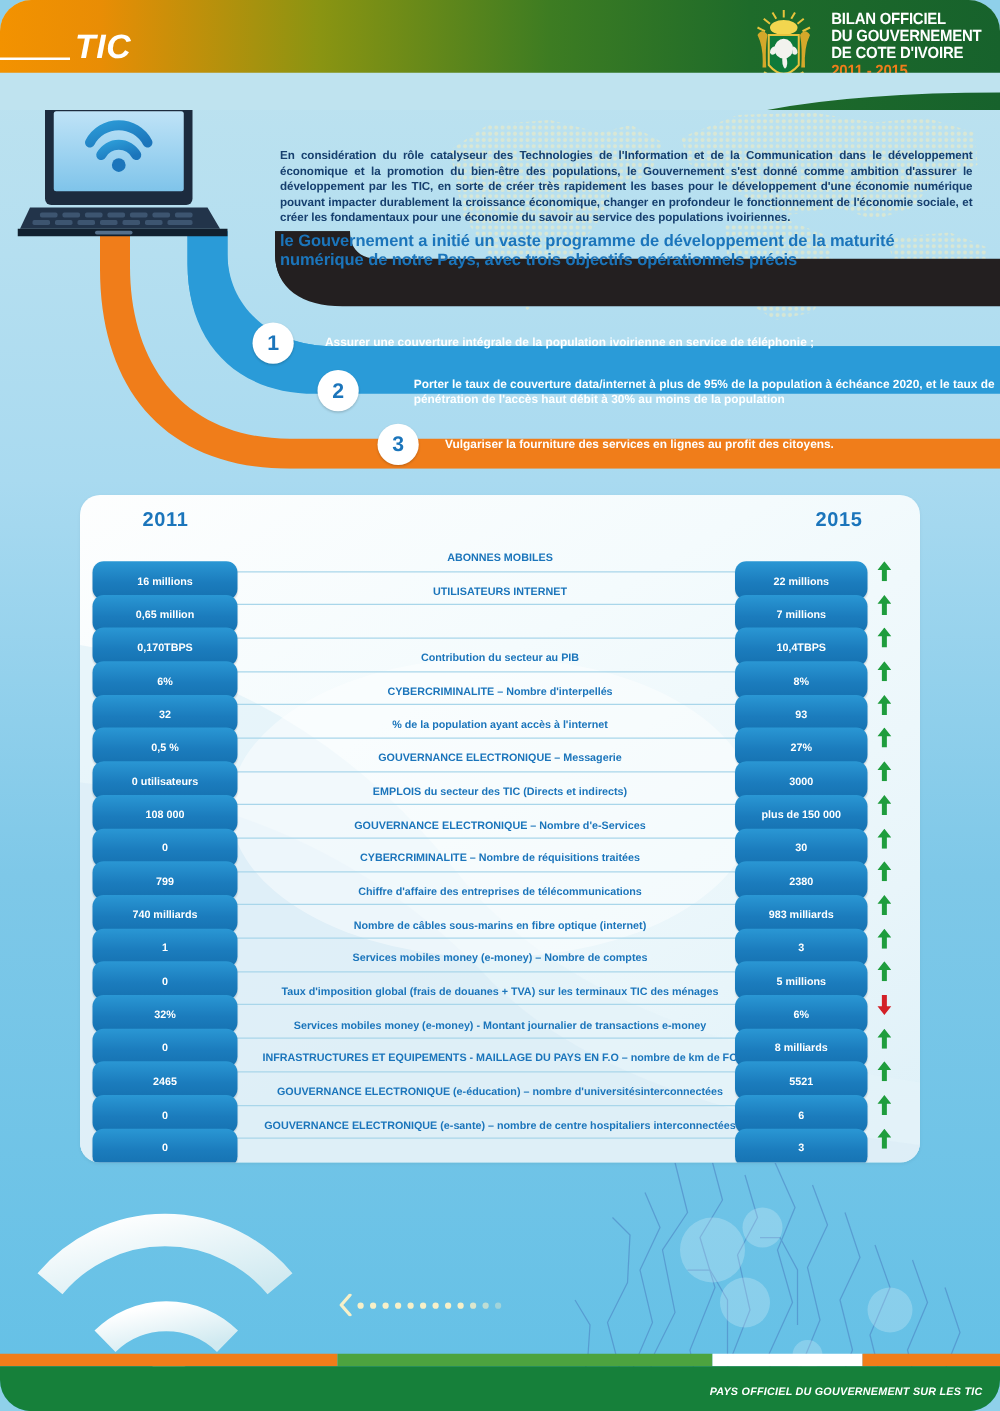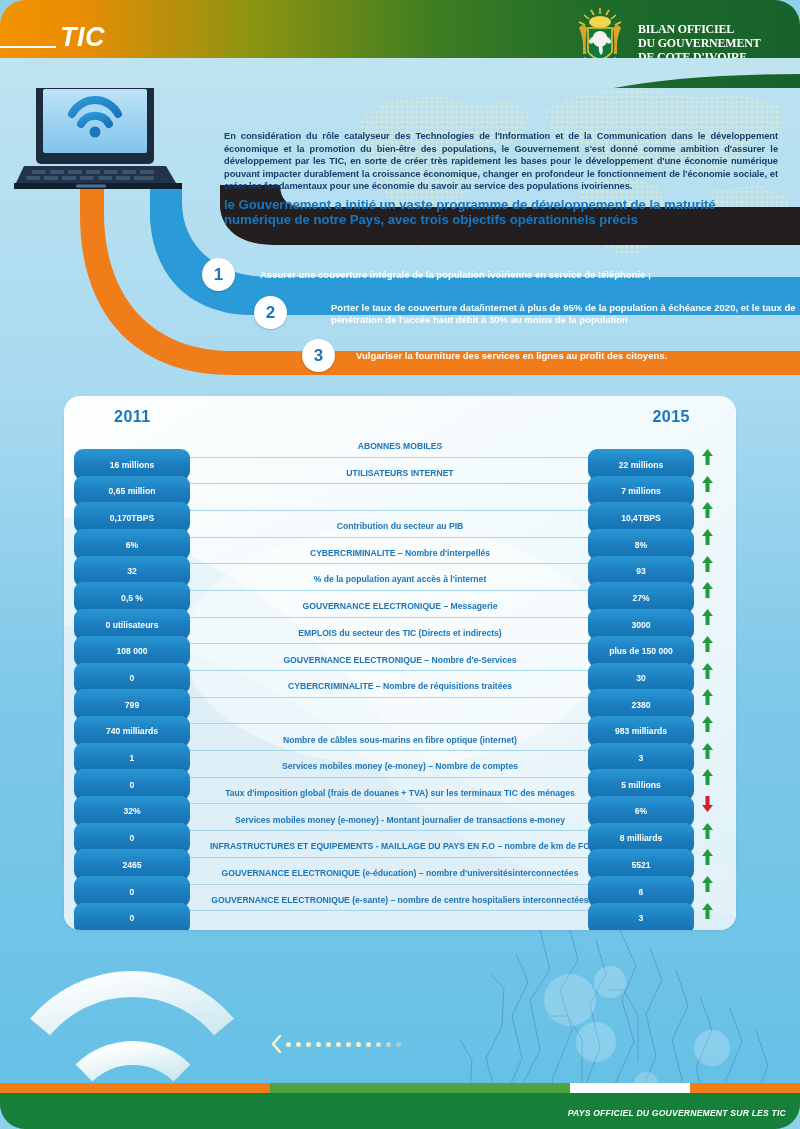--- a/index.html
+++ b/index.html
@@ -14,35 +14,35 @@
     background:linear-gradient(180deg,#bfe3ef 0%,#b5dff0 18%,#a9daf0 34%,#7ec8e8 62%,#63c0e6 100%);border-radius:25px;}
 
   
   .header{position:absolute;left:0;top:0;width:800px;height:88px;
     background:linear-gradient(90deg,#f39200 0%,#e98d05 10%,#8a9412 32%,#3d7c22 55%,#1e6b2a 75%,#17622c 100%);
     overflow:hidden;z-index:6;}
   .hdr-curve{position:absolute;left:0;top:58px;width:800px;height:58px;}
   .tic{position:absolute;left:60px;top:22px;color:#fff;font-style:italic;font-weight:bold;
     font-size:27px;letter-spacing:0.5px;}
   .tic-line{position:absolute;left:0px;top:46px;width:56px;height:2px;background:#fff;}
-  .logo{position:absolute;right:29px;top:8px;display:flex;align-items:flex-end;gap:8px;font-family:Liberation Serif, serif;}
+  .logo{position:absolute;right:4px;top:8px;display:flex;align-items:flex-start;gap:8px;}
   .logo-text{line-height:1.05;}
   .logo-text div{color:#fff;font-weight:bold;font-size:13px;letter-spacing:-0.2px;
     font-stretch:condensed;transform:scaleX(0.92);transform-origin:left;}
   .logo-years{color:#f07d1a !important;font-size:12.5px;margin-top:1px;}
   .emblem{width:60px;height:70px;}
 
   
   .worldmap{position:absolute;left:330px;top:80px;width:470px;height:180px;opacity:.55;z-index:1;}
 
   
   .laptop{position:absolute;left:14px;top:80px;width:200px;height:125px;z-index:4;}
 
   
-  .para{position:absolute;left:224px;top:118px;width:554px;z-index:5;margin-top:12px;}
+  .para{position:absolute;left:224px;top:118px;width:554px;z-index:5;}
   .para p{margin:0;color:#163f6e;font-size:9.3px;font-weight:bold;line-height:12.6px;
     text-align:justify;letter-spacing:-0.05px;}
   .para .hl{margin-top:4px;color:#1b75bb;font-size:13.2px;font-weight:bold;line-height:15.5px;
     text-align:left;}
 
   
   .ribbons{position:absolute;left:0px;top:185px;width:800px;height:190px;z-index:3;}
 
   .obj{position:absolute;z-index:5;color:#fff;font-weight:bold;font-size:9.5px;line-height:11.5px;}
   .obj-num{position:absolute;width:33px;height:33px;border-radius:50%;background:#fff;
@@ -298,20 +298,21 @@
           <div class="rline"></div>
           <div class="rlabel">CYBERCRIMINALITE – Nombre de réquisitions traitées</div>
           <div class="pill l">799</div>
           <div class="pill r">2380</div>
           <svg class="arw" viewBox="0 0 13 16">
             <path d="M6.5,0 L12,7 L8.5,7 L8.5,16 L4.5,16 L4.5,7 L1,7 Z" fill="#1f9d3d"></path>
           </svg>
         </div>
         <div class="row">
           <div class="rline"></div>
+          <div class="rlabel">Chiffre d'affaire des entreprises de télécommunications</div>
           <div class="pill l">740 milliards</div>
           <div class="pill r">983 milliards</div>
           <svg class="arw" viewBox="0 0 13 16">
             <path d="M6.5,0 L12,7 L8.5,7 L8.5,16 L4.5,16 L4.5,7 L1,7 Z" fill="#1f9d3d"></path>
           </svg>
         </div>
         <div class="row">
           <div class="rline"></div>
           <div class="rlabel">Nombre de câbles sous-marins en fibre optique (internet)</div>
           <div class="pill l">1</div>

